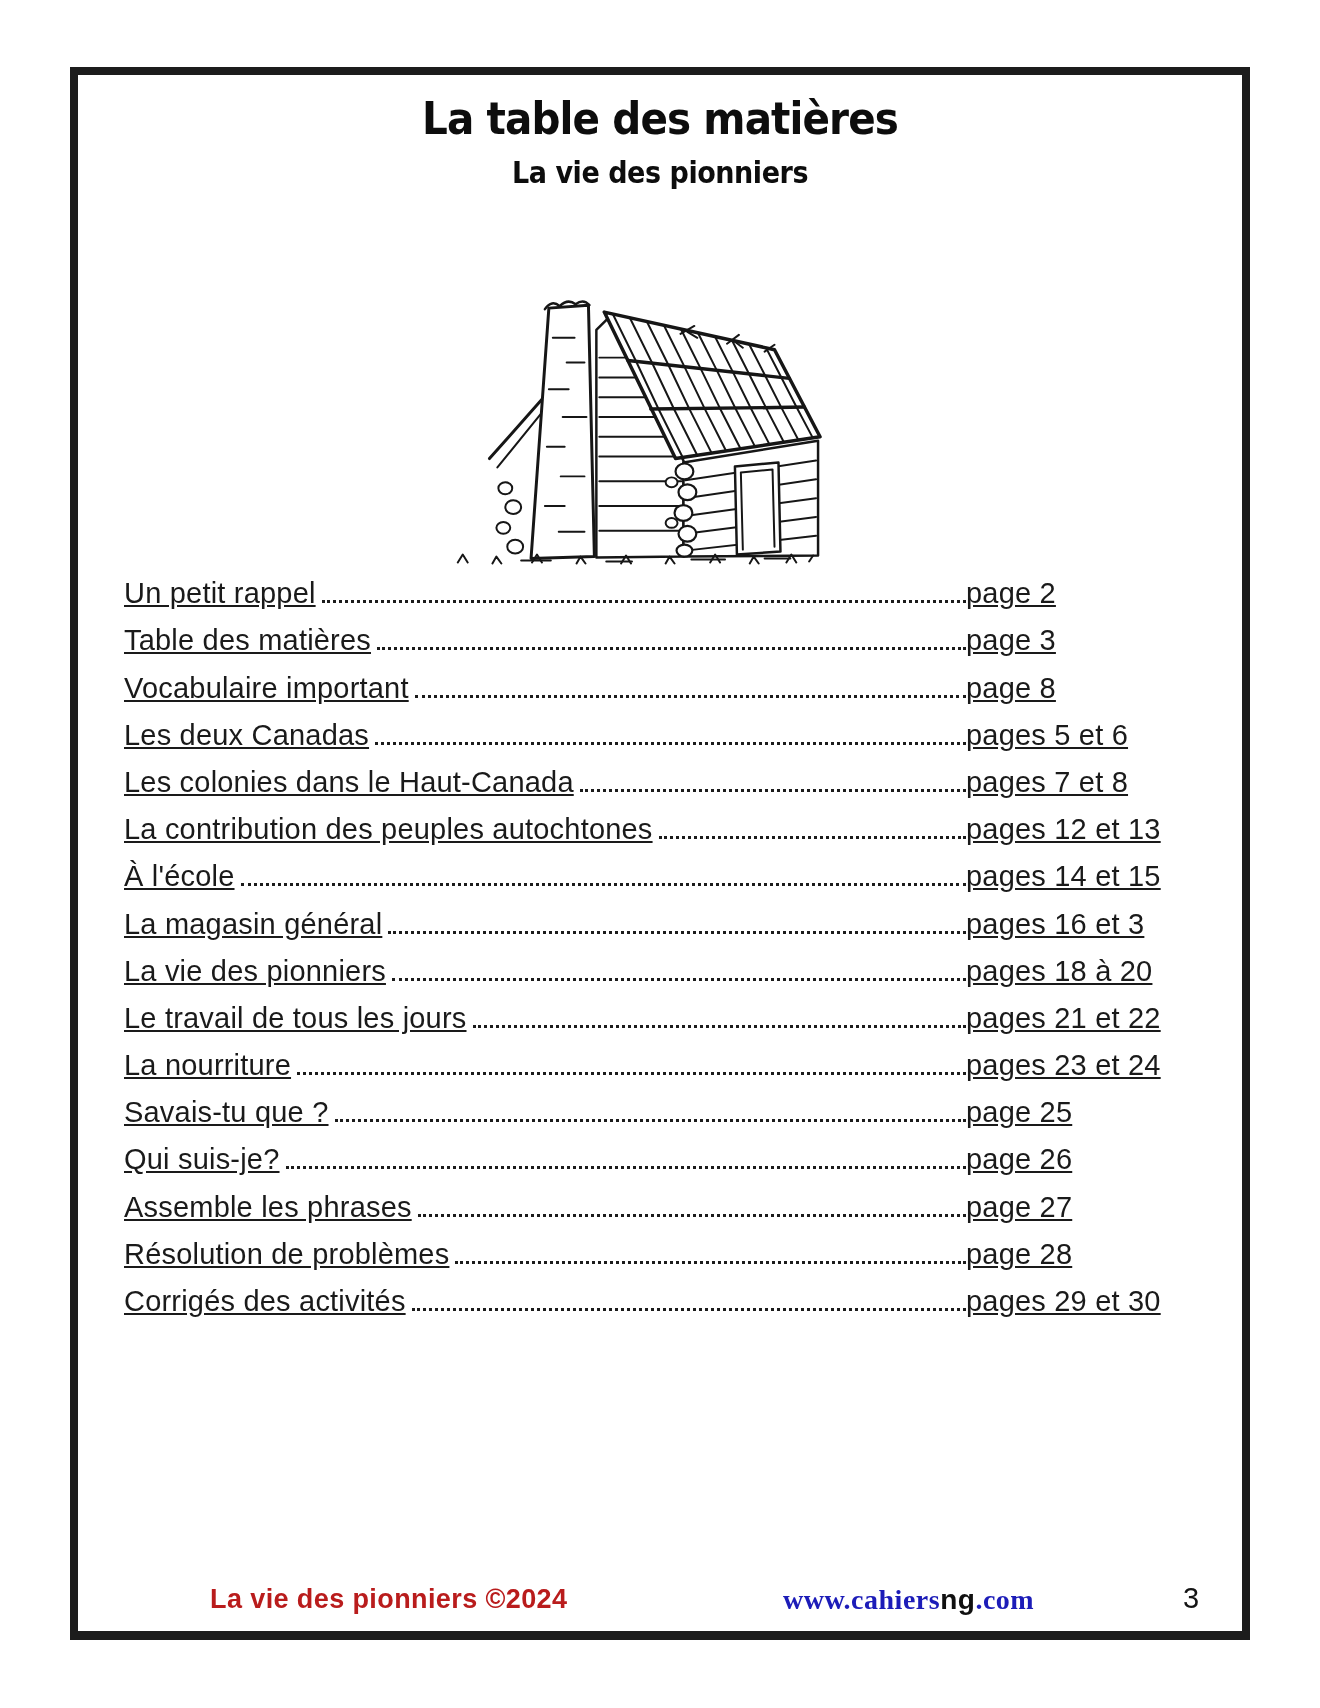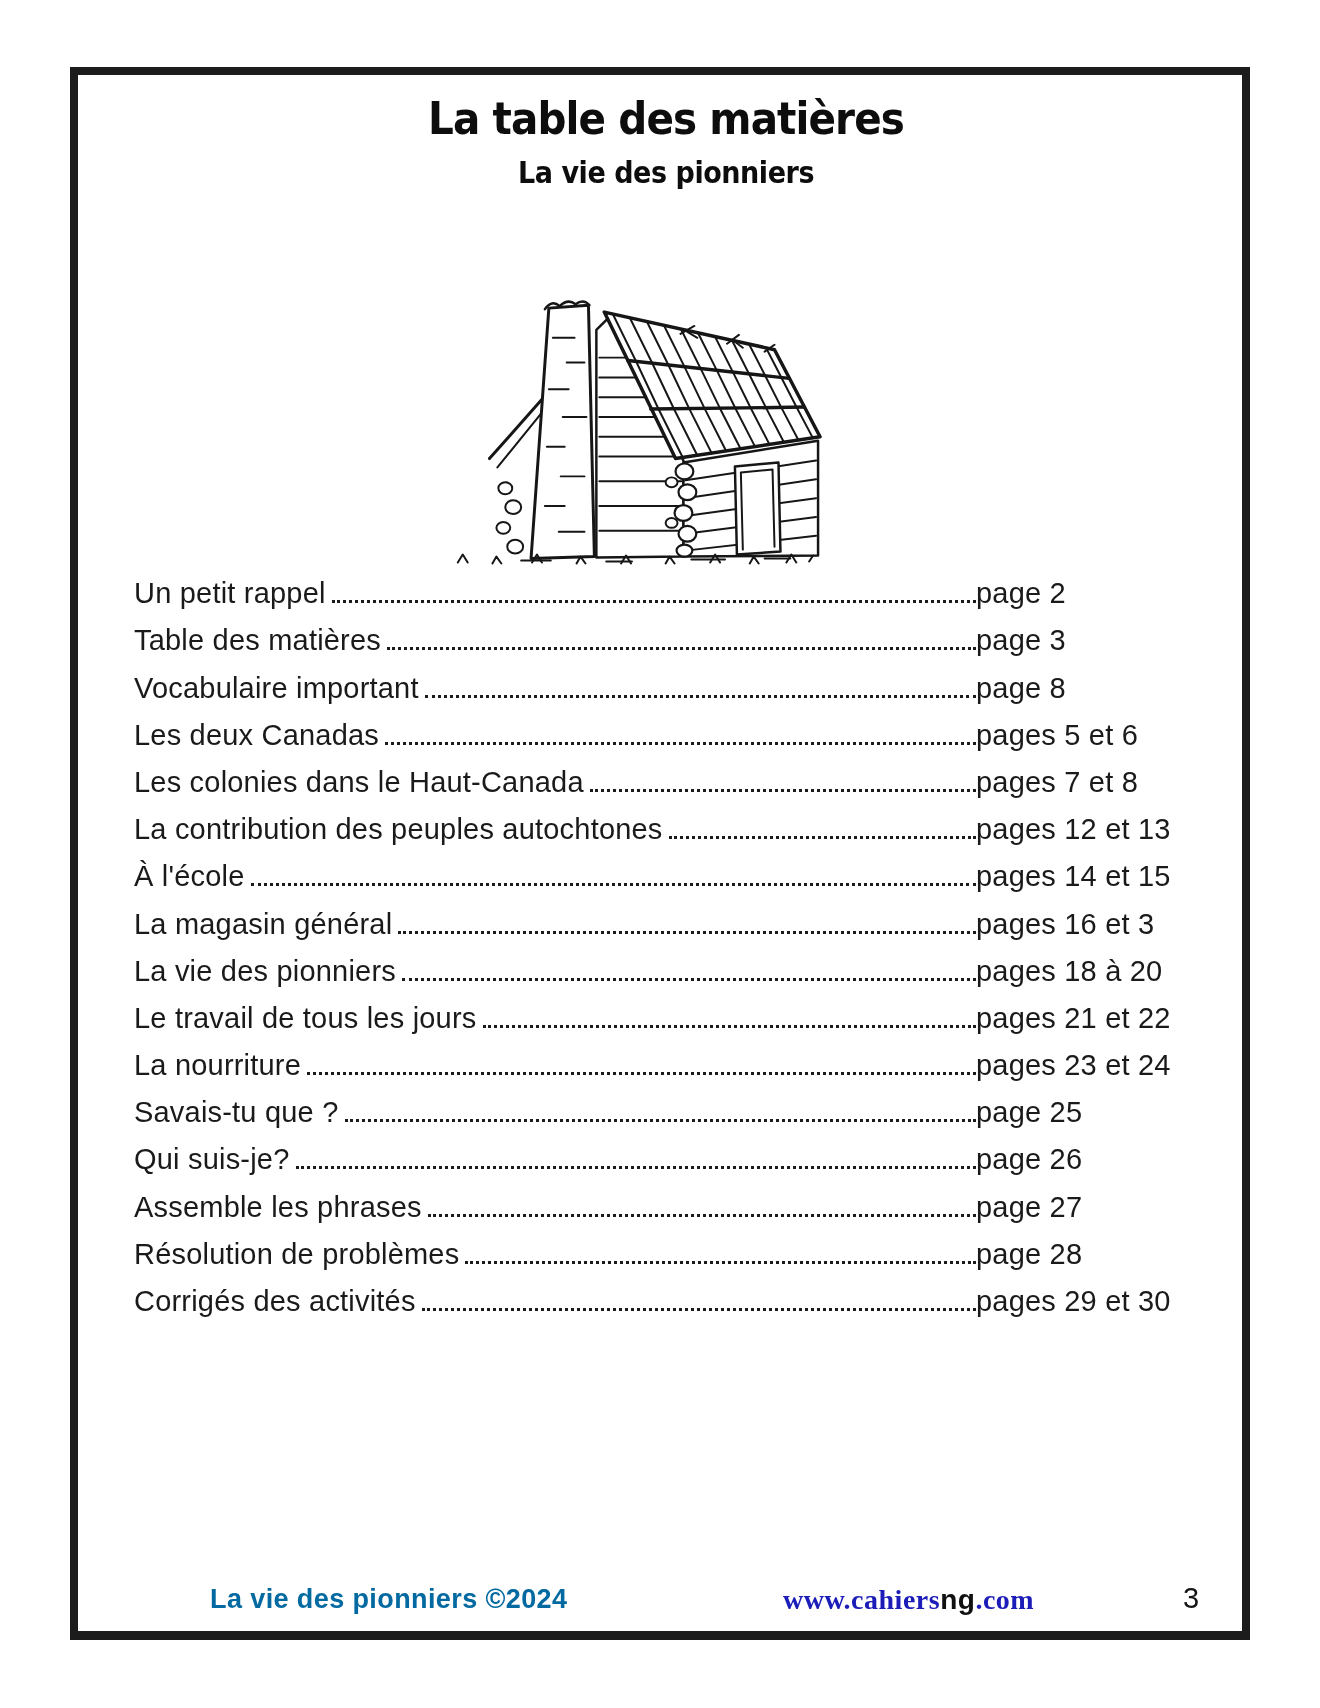--- a/index.html
+++ b/index.html
@@ -2,36 +2,36 @@
 <html><head>
 <meta charset="utf-8">
 <style>
   html,body{margin:0;padding:0;background:#ffffff;}
   body{width:1320px;height:1708px;position:relative;overflow:hidden;
        font-family:"Liberation Sans",sans-serif;color:#1a1a1a;}
 
   .sheet{position:absolute;left:70px;top:67px;width:1180px;height:1573px;
          border:8px solid #1c1c1c;border-bottom-width:9px;box-sizing:border-box;background:#fff;}
 
-  .heading{position:absolute;left:76px;top:92px;width:1180px;text-align:center;}
+  .heading{position:absolute;left:70px;top:92px;width:1180px;text-align:center;}
   .title{font-family:"DejaVu Sans",sans-serif;font-weight:800;font-size:45px;
          letter-spacing:-1px;margin:0;transform:scaleX(.90);transform-origin:center;color:#0d0d0d;}
   .subtitle{font-family:"DejaVu Sans",sans-serif;font-weight:800;font-size:30px;
          letter-spacing:-.5px;margin:10px 0 0 0;transform:scaleX(.90);transform-origin:center;color:#0d0d0d;}
 
   .cabin{position:absolute;left:438px;top:268px;width:386px;height:298px;}
 
-  .toc{position:absolute;left:134px;top:566px;width:1048px;}
+  .toc{position:absolute;left:124px;top:566px;width:1048px;text-decoration:underline;}
   .toc-row{display:flex;align-items:flex-end;height:47.2px;}
   .toc-label{white-space:nowrap;font-size:29px;line-height:40px;letter-spacing:.2px;}
   .toc-dots{flex:1 1 auto;border-bottom:3px dotted #1b1b1b;margin:0 0 10px 6px;min-width:20px;}
   .toc-page{flex:0 0 206px;white-space:nowrap;font-size:29px;line-height:40px;letter-spacing:.2px;margin-top:32px;}
 
   .footer-left{position:absolute;left:210px;top:1584px;font-size:27px;font-weight:bold;
-               letter-spacing:.4px;color:#0369a1;}
+               letter-spacing:.4px;color:#b91c1c;}
   .footer-url{position:absolute;left:783px;top:1584px;font-size:28px;font-weight:bold;letter-spacing:.5px;}
   .url-blue{color:#1c1cb8;font-family:Liberation Serif, serif;}
   .url-dark{color:#101010;}
   .footer-page{position:absolute;left:1183px;top:1582px;font-size:29px;color:#141414;}
 
   svg .ln{stroke:#161616;fill:none;stroke-linecap:round;stroke-linejoin:round;}
   svg .fw{fill:#ffffff;stroke:#161616;stroke-linejoin:round;}
 </style>
 </head>
 <body>

